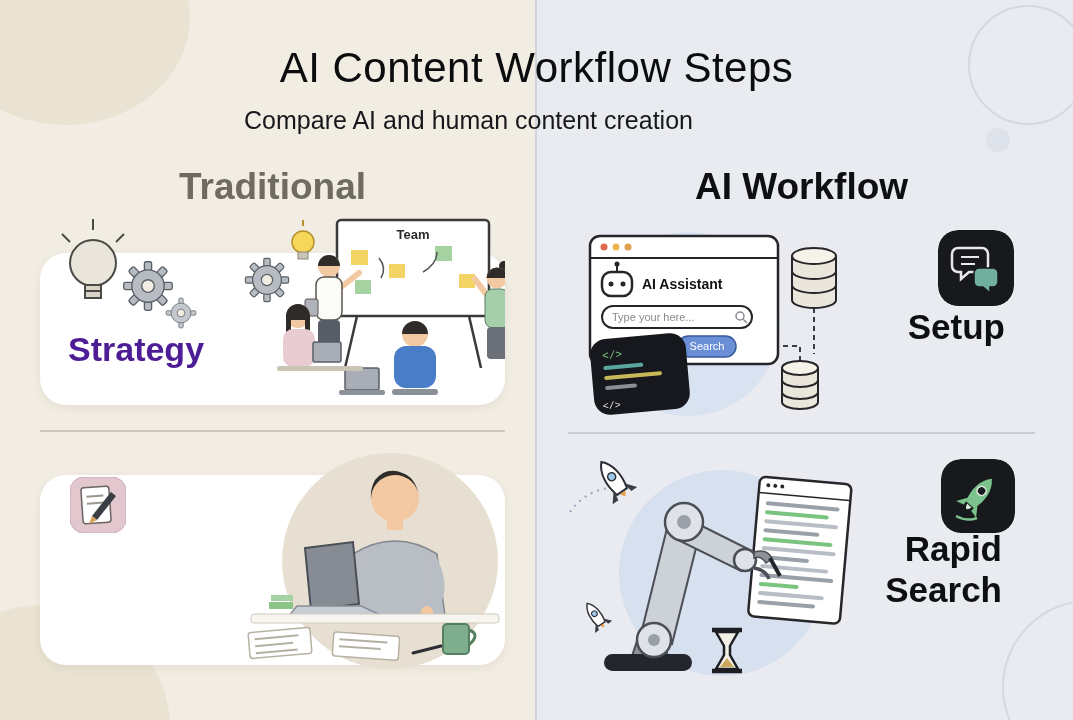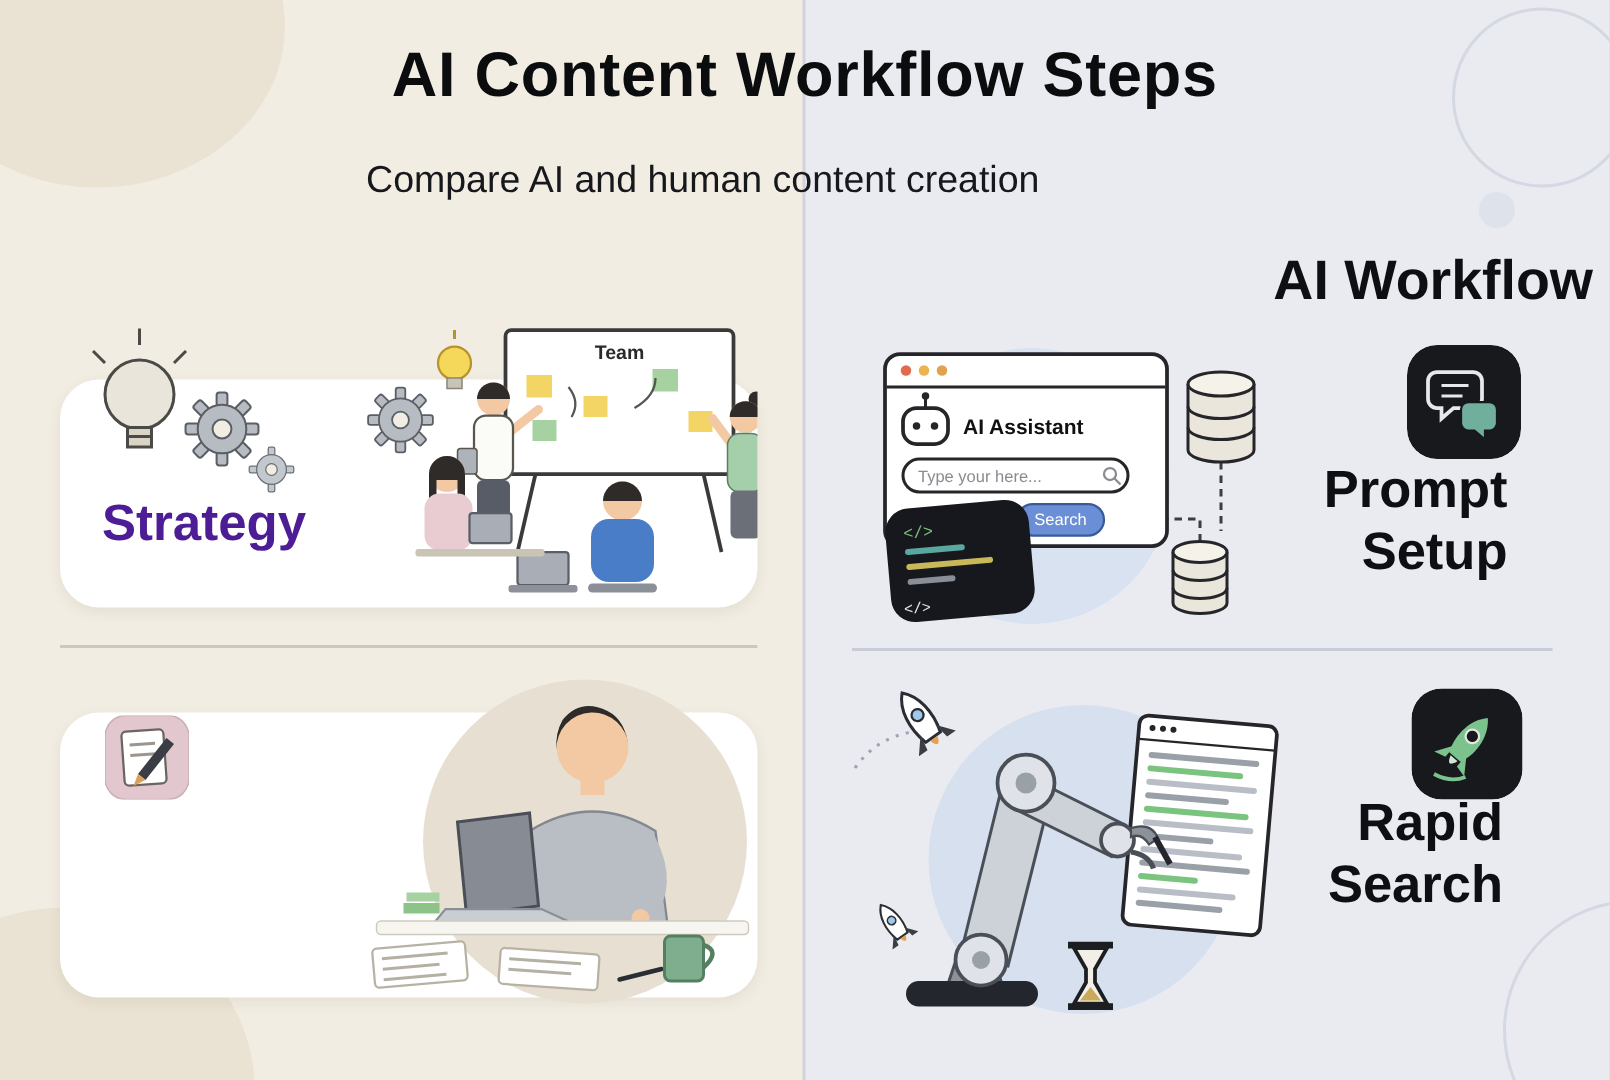--- a/index.html
+++ b/index.html
@@ -9,25 +9,25 @@
   }
   .abs{position:absolute;}
   .bg-left{left:0;top:0;width:536px;height:720px;background:#f2ede2;}
   .bg-right{left:536px;top:0;width:537px;height:720px;background:#e9ebf1;}
   .v-divider{left:535px;top:0;width:2px;height:720px;background:#d0d3db;}
   .deco-blob-tl{left:-60px;top:-90px;width:250px;height:215px;background:#eae3d3;border-radius:50%;}
   .deco-blob-bl{left:-85px;top:605px;width:255px;height:245px;background:#eae3d3;border-radius:50%;}
   .deco-ring-tr{left:968px;top:5px;width:116px;height:116px;border:2px solid #d3d8e3;border-radius:50%;}
   .deco-dot-tr{left:986px;top:128px;width:24px;height:24px;background:#dee2eb;border-radius:50%;}
   .deco-ring-br{left:1002px;top:600px;width:170px;height:170px;border:2px solid #d3d8e3;border-radius:50%;}
-  .page-title{left:0;top:26px;width:1073px;text-align:center;font-size:42px;font-weight:700;letter-spacing:.5px;color:#0b0c0e;}
+  .page-title{left:0;top:44px;width:1073px;text-align:center;font-size:42px;font-weight:400;letter-spacing:.5px;color:#0b0c0e;}
   .page-subtitle{left:0;top:106px;width:937px;text-align:center;font-size:25px;font-weight:400;color:#17181c;}
   .col-heading{top:166px;text-align:center;font-size:37px;font-weight:800;}
   .heading-traditional{left:40px;width:465px;color:#6f6b60;}
-  .heading-ai{left:595px;width:467px;color:#0e0f12;text-align:right;}
+  .heading-ai{left:568px;width:467px;color:#0e0f12;}
   .card{background:#fff;border-radius:26px;box-shadow:0 3px 9px rgba(60,55,40,.08);}
   .card-strategy{left:40px;top:253px;width:465px;height:152px;}
   .card-drafting{left:40px;top:475px;width:465px;height:190px;}
   .card-label{font-size:34px;font-weight:800;color:#4c1d95;}
   .label-strategy{left:68px;top:330px;}
   .label-drafting{left:68px;top:548px;}
   .h-divider{height:2px;}
   .divider-left{left:40px;top:430px;width:465px;background:#cdc8bb;}
   .divider-right{left:568px;top:432px;width:467px;background:#c8ccd6;}
   .svg-strategy{left:45px;top:206px;}
@@ -53,20 +53,21 @@
   <div class="abs bg-right"></div>
   <div class="abs deco-blob-tl"></div>
   <div class="abs deco-blob-bl"></div>
   <div class="abs deco-ring-tr"></div>
   <div class="abs deco-dot-tr"></div>
   <div class="abs deco-ring-br"></div>
   <div class="abs v-divider"></div>
 
   <div class="abs page-title">AI Content Workflow Steps</div>
   <div class="abs page-subtitle">Compare AI and human content creation</div>
+  <div class="abs col-heading heading-traditional">Traditional</div>
   <div class="abs col-heading heading-ai">AI Workflow</div>
 
   <div class="abs card card-strategy"></div>
 
   <svg class="abs svg-strategy" width="460" height="200" viewBox="0 0 460 200">
 
     <g stroke="#4a4a46" stroke-width="2" fill="none">
       <circle cx="48" cy="57" r="23" fill="#e9e5da"></circle>
       <rect x="40" y="79" width="16" height="13" fill="#d9d4c6"></rect>
       <line x1="40" y1="85" x2="56" y2="85"></line>
@@ -298,21 +299,20 @@
     <rect width="76" height="76" rx="20" fill="#17191d"></rect>
     <g>
       <path d="M20 18 h24 a6 6 0 0 1 6 6 v12 a6 6 0 0 1 -6 6 h-13 l-8 7 v-7 h-3 a6 6 0 0 1 -6 -6 v-12 a6 6 0 0 1 6 -6 z" fill="none" stroke="#e8e8ea" stroke-width="2.5"></path>
       <line x1="23" y1="27" x2="41" y2="27" stroke="#e8e8ea" stroke-width="2"></line>
       <line x1="23" y1="34" x2="37" y2="34" stroke="#e8e8ea" stroke-width="2"></line>
       <path d="M41 38 h14 a5 5 0 0 1 5 5 v9 a5 5 0 0 1 -5 5 h-3 v6 l-7 -6 h-4 a5 5 0 0 1 -5 -5 v-9 a5 5 0 0 1 5 -5 z" fill="#6faf9b" stroke="#17191d" stroke-width="1.5"></path>
     </g>
   </svg>
 
   <div class="abs step-label label-prompt">
-    <div>Prompt</div>
     <div>Setup</div>
   </div>
 
   <div class="abs h-divider divider-right"></div>
 
   <svg class="abs svg-rapid" width="330" height="255" viewBox="0 0 330 255">
     <circle cx="170" cy="135" r="103" fill="#d7e0ee"></circle>
 
     <path d="M18 74 q14 -20 38 -24" stroke="#9aa4b8" stroke-width="2" fill="none" stroke-dasharray="2 5"></path>
     <g transform="translate(62,42) rotate(-35)">

